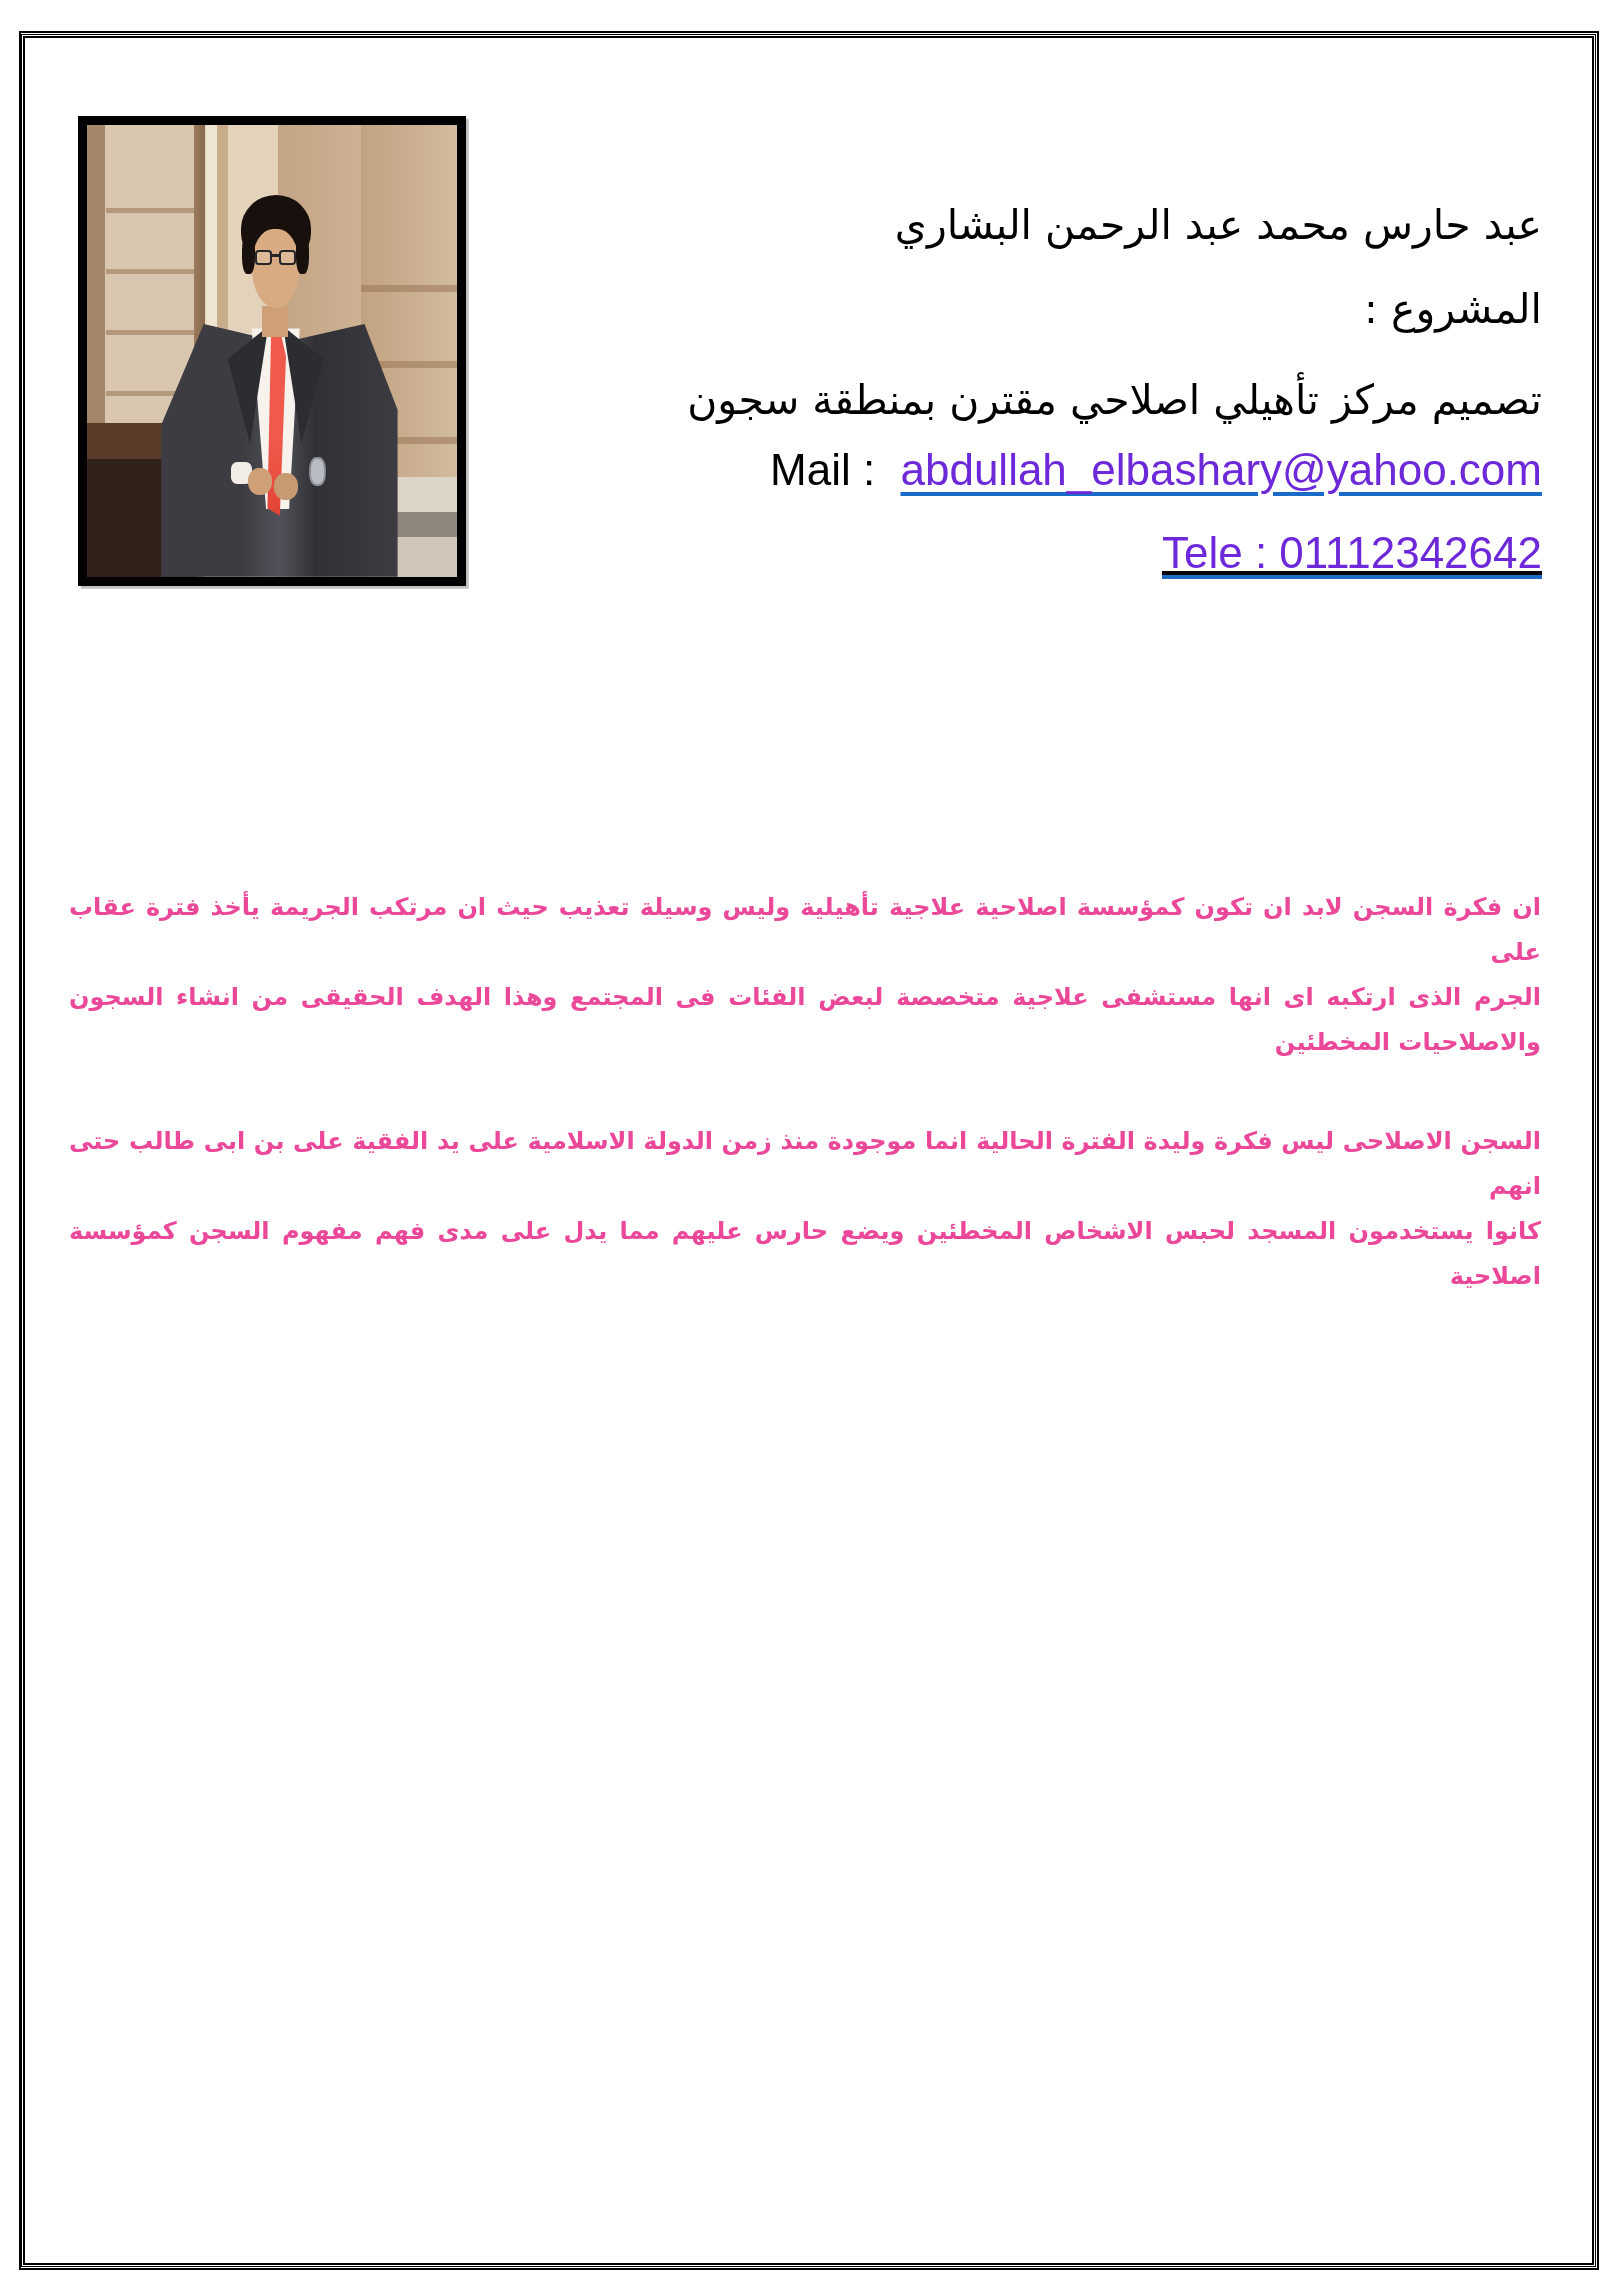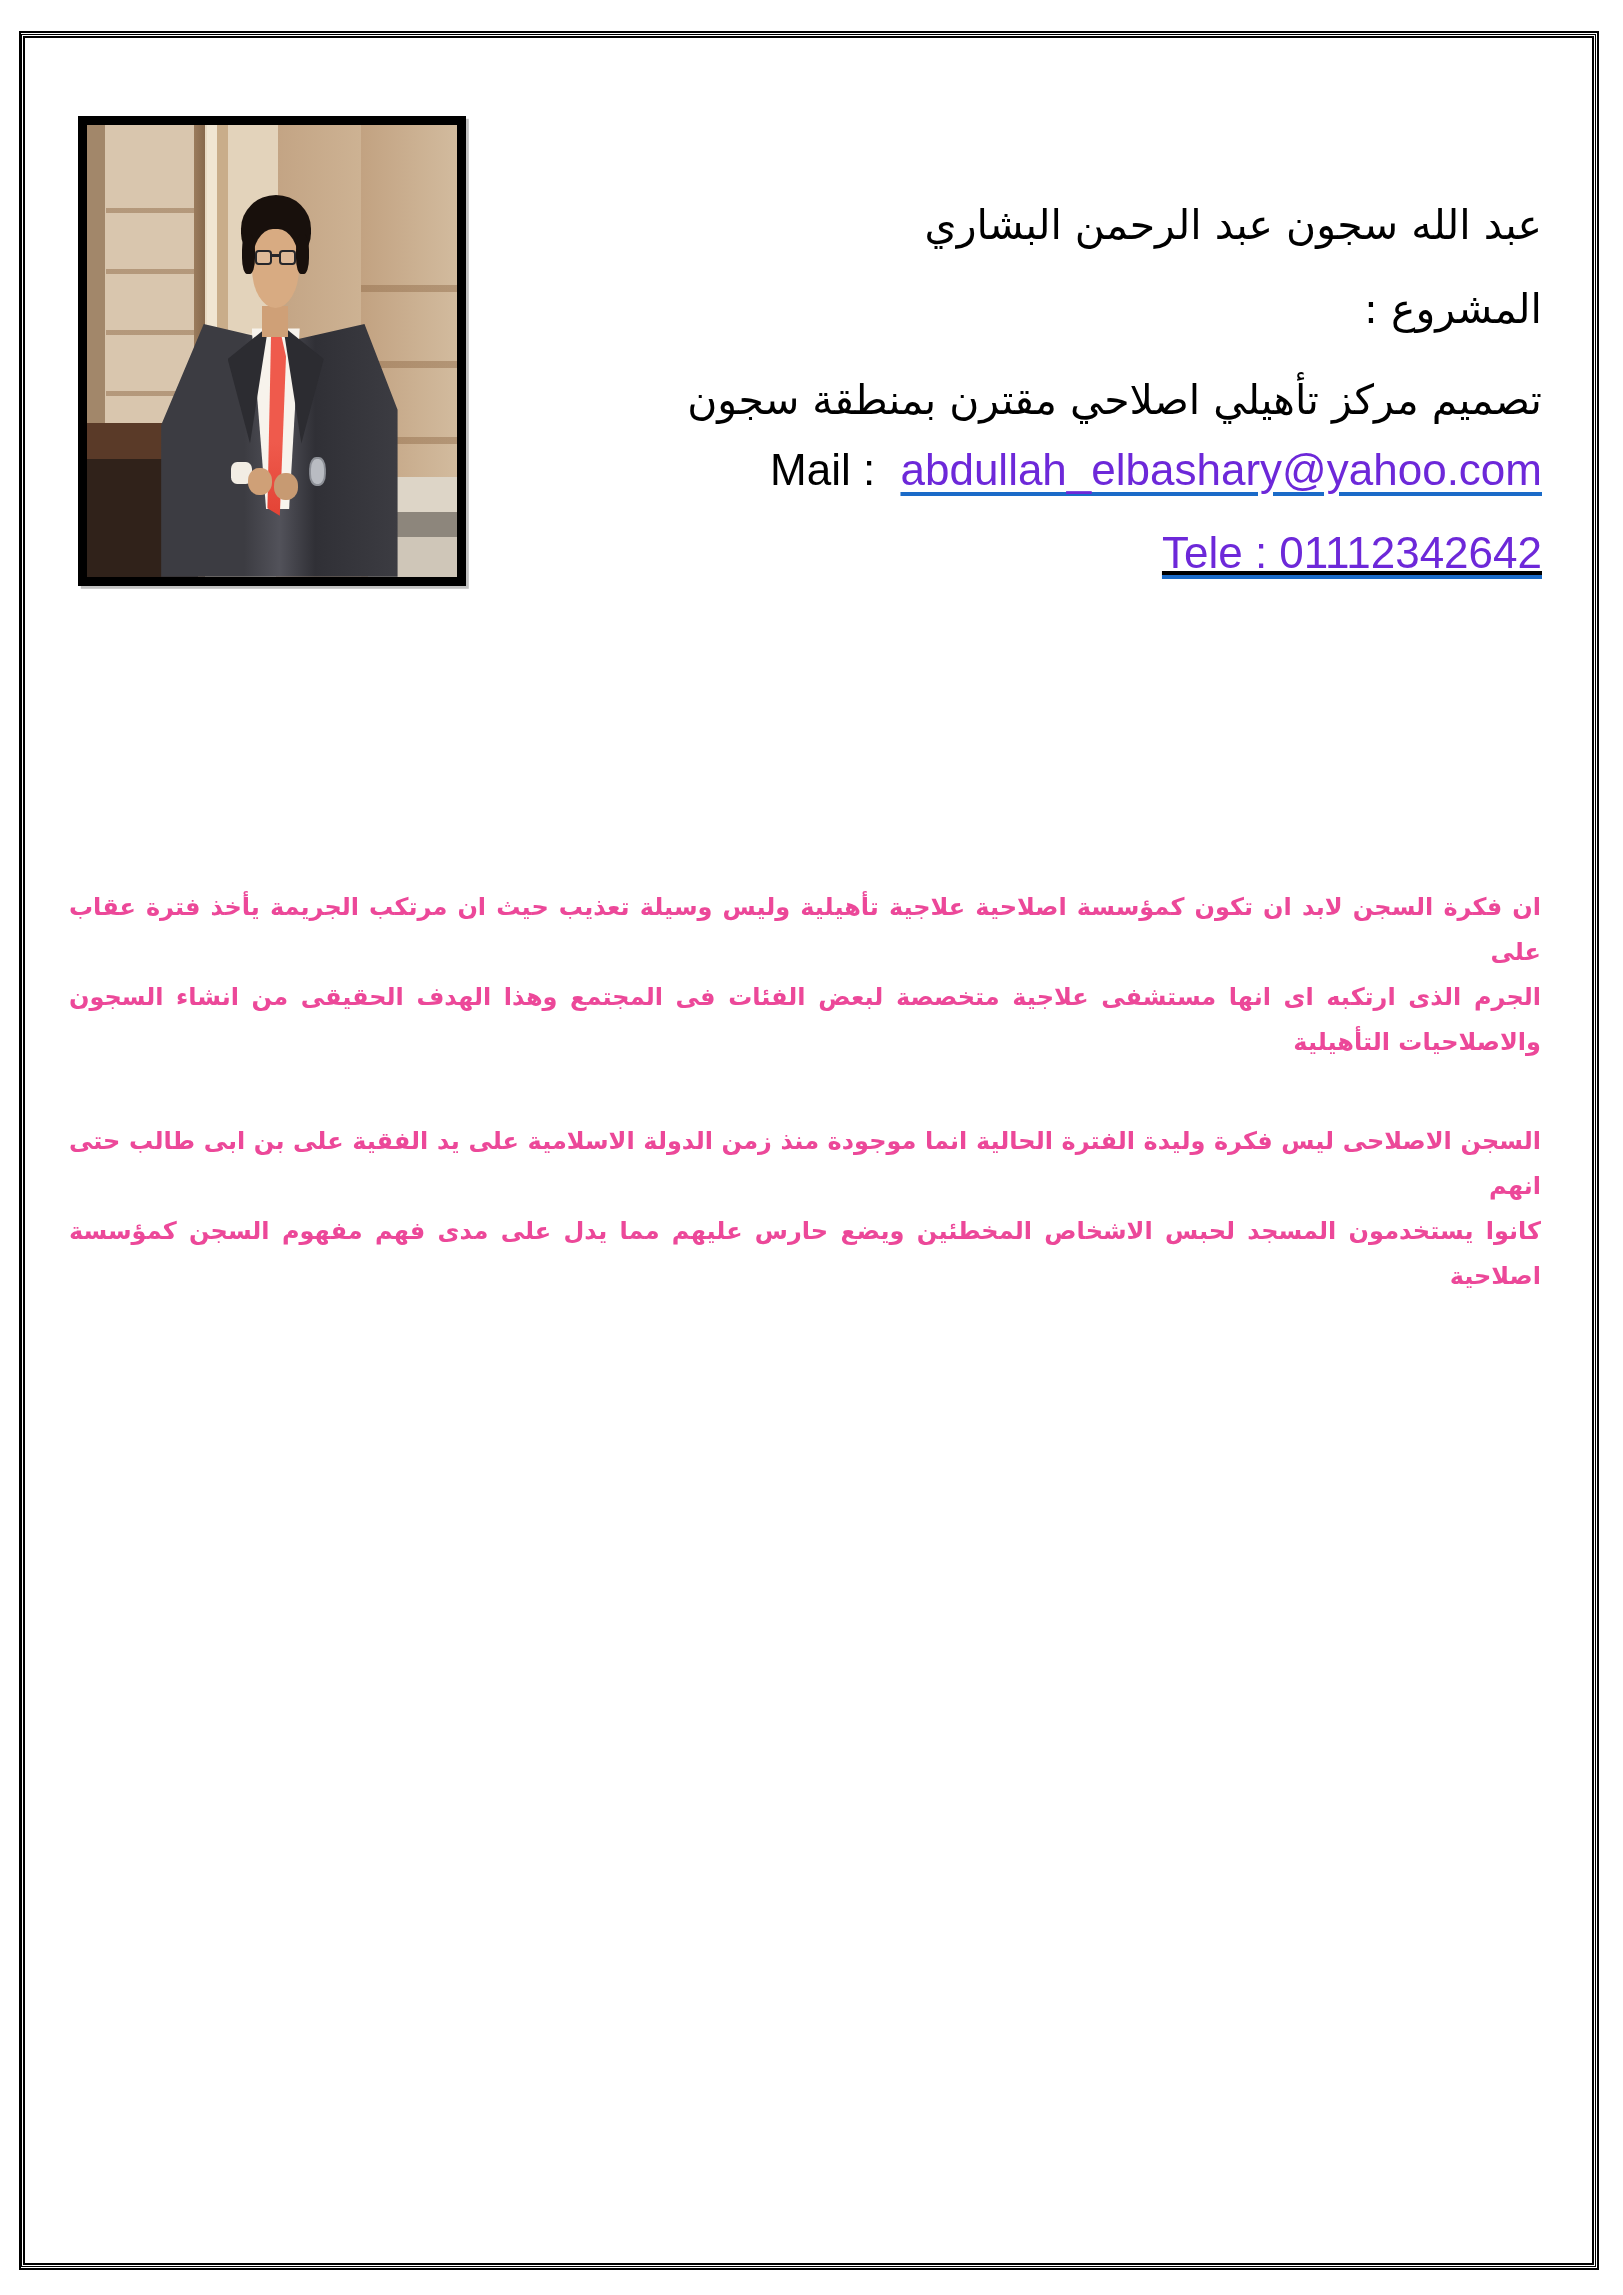--- a/index.html
+++ b/index.html
@@ -126,38 +126,38 @@
         <span class="lens r"></span>
       </div>
       <div class="cuff"></div>
       <div class="hand-l"></div>
       <div class="hand-r"></div>
       <div class="watch"></div>
     </div>
   </div>
 </div>
 
-<div id="h-name" class="hline ar">عبد الله سجون عبد الرحمن البشاري</div>
+<div id="h-name" class="hline ar">عبد حارس محمد عبد الرحمن البشاري</div>
 
 <div id="h-proj-label" class="hline ar">المشروع :</div>
 
 <div id="h-proj-title" class="hline ar">تصميم مركز تأهيلي اصلاحي مقترن بمنطقة سجون</div>
 
 <div id="h-mail" class="hline">
   <span class="mail-label">Mail :</span>
   <a class="doc-link">abdullah_elbashary@yahoo.com</a>
 </div>
 
 <div id="h-tele" class="hline">
   <a class="doc-link">Tele : 01112342642</a>
 </div>
 
 <div id="para1" class="para">
   <div class="pline">ان فكرة السجن لابد ان تكون كمؤسسة اصلاحية علاجية تأهيلية وليس وسيلة تعذيب حيث ان مرتكب الجريمة يأخذ فترة عقاب على</div>
   <div class="pline">الجرم الذى ارتكبه اى انها مستشفى علاجية متخصصة لبعض الفئات فى المجتمع وهذا الهدف الحقيقى من انشاء السجون</div>
-  <div class="pline-last">والاصلاحيات التأهيلية</div>
+  <div class="pline-last">والاصلاحيات المخطئين</div>
 </div>
 
 <div id="para2" class="para">
   <div class="pline">السجن الاصلاحى ليس فكرة وليدة الفترة الحالية انما موجودة منذ زمن الدولة الاسلامية على يد الفقية على بن ابى طالب حتى انهم</div>
   <div class="pline">كانوا يستخدمون المسجد لحبس الاشخاص المخطئين ويضع حارس عليهم مما يدل على مدى فهم مفهوم السجن كمؤسسة اصلاحية</div>
 </div>
 
 
 </body></html>

